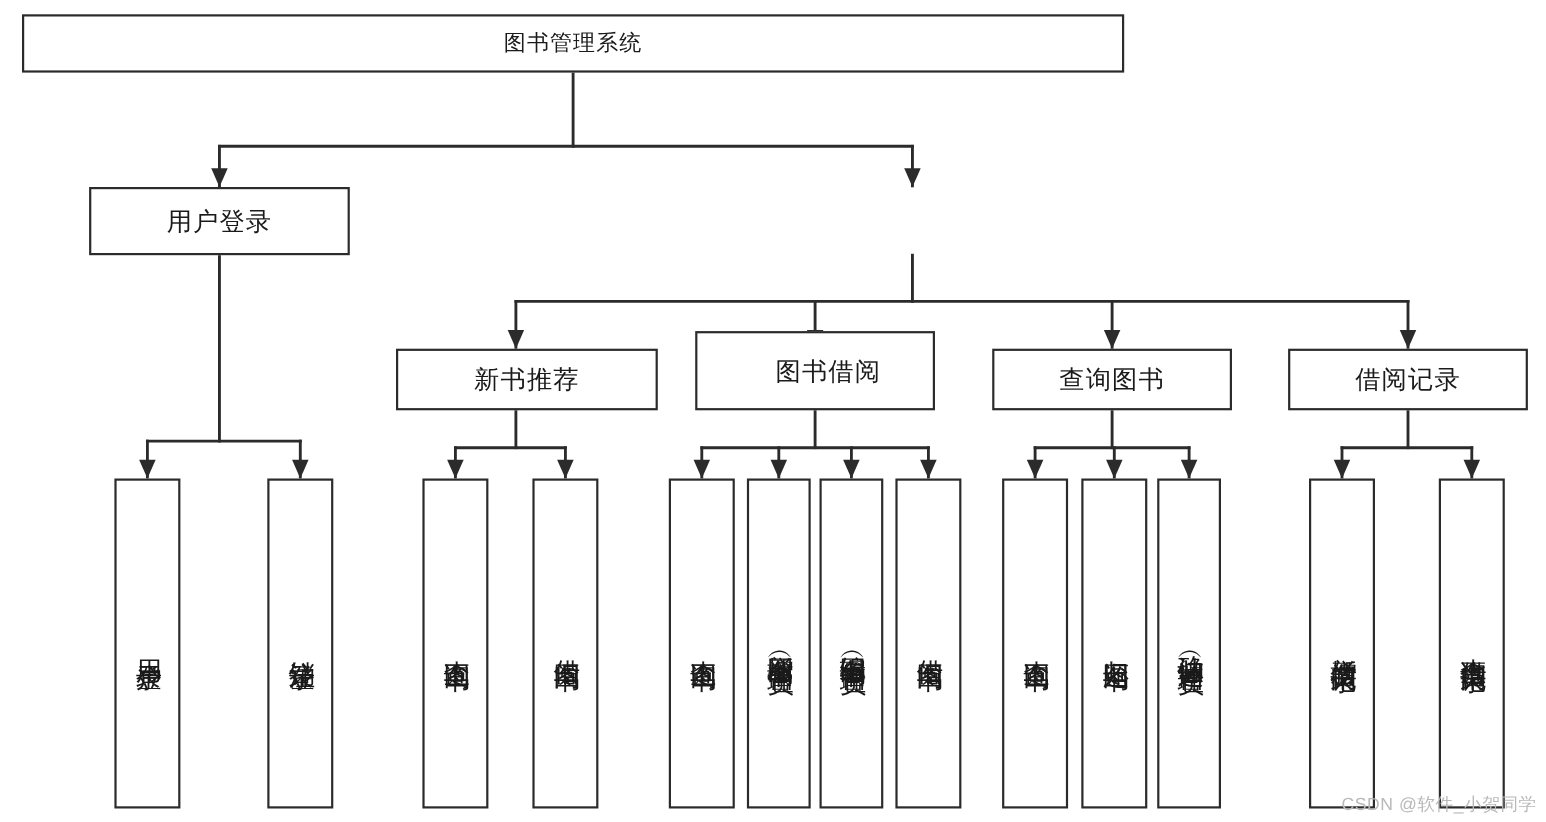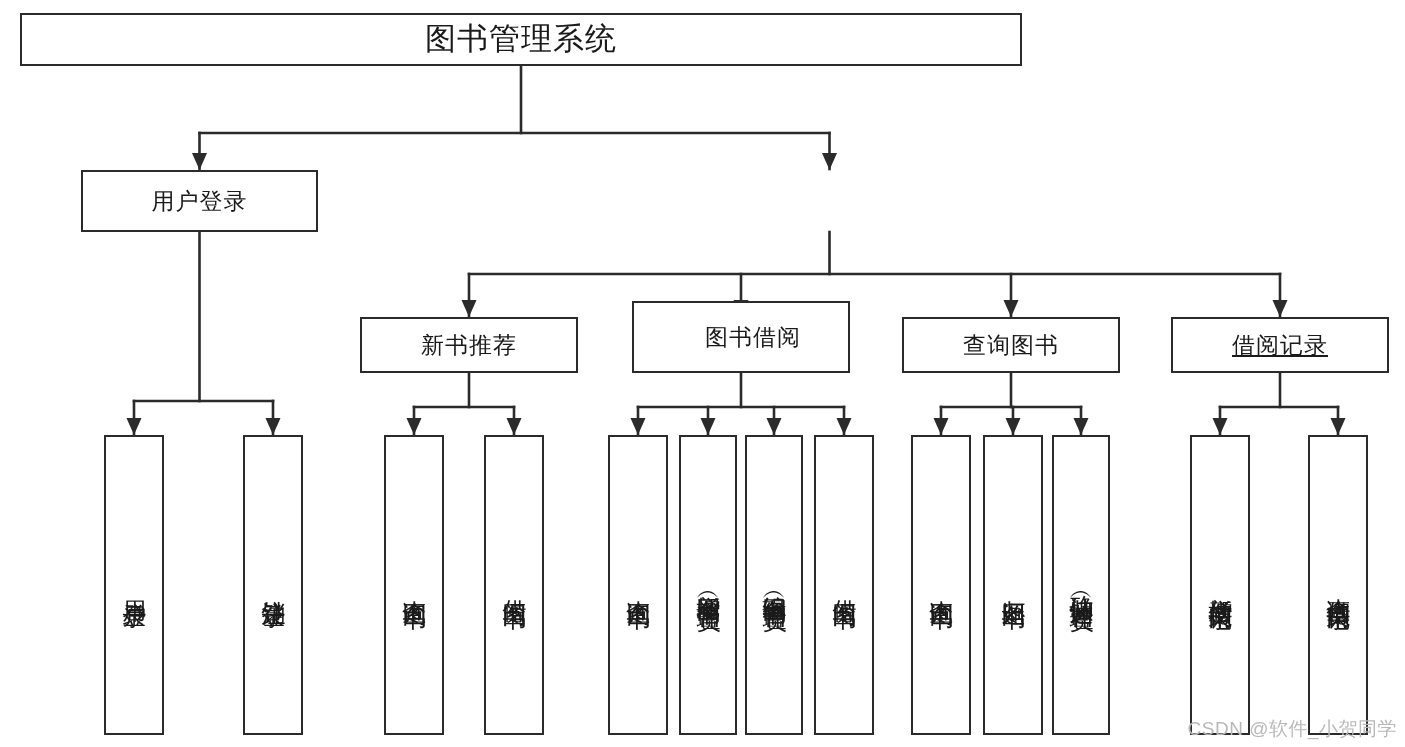--- a/index.html
+++ b/index.html
@@ -41,42 +41,42 @@
     text-align: center;
     line-height: 1.05;
     white-space: pre;
   }
   
   .node.horiz .label {
     font-size: 23px;
     letter-spacing: 1px;
   }
   .node.root .label {
-    font-size: 31px;
+    font-size: 20px;
     text-align: center;
   }
   
   .node.vert {
     align-items: center;
     justify-content: center;
     padding: 6px 0;
   }
   .node.vert .label {
     writing-mode: vertical-rl;
     text-orientation: upright;
     font-size: 24px;
     line-height: 1.12;
     letter-spacing: 2px;
     max-height: 100%;
   }
   .watermark {
     position: absolute;
     right: 8px;
     bottom: 5px;
-    font-size: 19px;
+    font-size: 16px;
     color: #b9b9b9;
     letter-spacing: 0.5px;
     z-index: 5;
     white-space: nowrap;
     font-family: "Liberation Sans", "DejaVu Sans", sans-serif;
   }
 </style>
 </head>
 <body>
 
@@ -138,30 +138,30 @@
     </svg>
 
   <div class="node horiz root" style="left: 20px; top: 13px; width: 1002px; height: 53px;">
     <span class="label">图书管理系统</span>
   </div>
 
   <div class="node horiz" style="left: 81px; top: 170px; width: 237px; height: 62px;">
     <span class="label">用户登录</span>
   </div>
 
-  <div class="node horiz" style="left: 360px; top: 317px; width: 218px; height: 56px; align-items: center;">
+  <div class="node horiz" style="left: 360px; top: 317px; width: 238px; height: 56px; align-items: center;">
     <span class="label">新书推荐</span>
   </div>
   <div class="node horiz" style="left: 632px; top: 301px; width: 218px; height: 72px; padding-left: 24px;">
     <span class="label">图书借阅</span>
   </div>
   <div class="node horiz" style="left: 902px; top: 317px; width: 218px; height: 56px;">
     <span class="label">查询图书</span>
   </div>
-  <div class="node horiz" style="left: 1171px; top: 317px; width: 218px; height: 56px; text-decoration: underline;">
+  <div class="node horiz" style="left: 1171px; top: 317px; width: 218px; height: 56px;">
     <span class="label">借阅记录</span>
   </div>
 
   <div class="node vert" style="left: 104px; top: 435px; width: 60px; height: 300px;">
     <span class="label">用户登录</span>
   </div>
   <div class="node vert" style="left: 243px; top: 435px; width: 60px; height: 300px;">
     <span class="label">注销登录</span>
   </div>
   <div class="node vert" style="left: 384px; top: 435px; width: 60px; height: 300px;">

